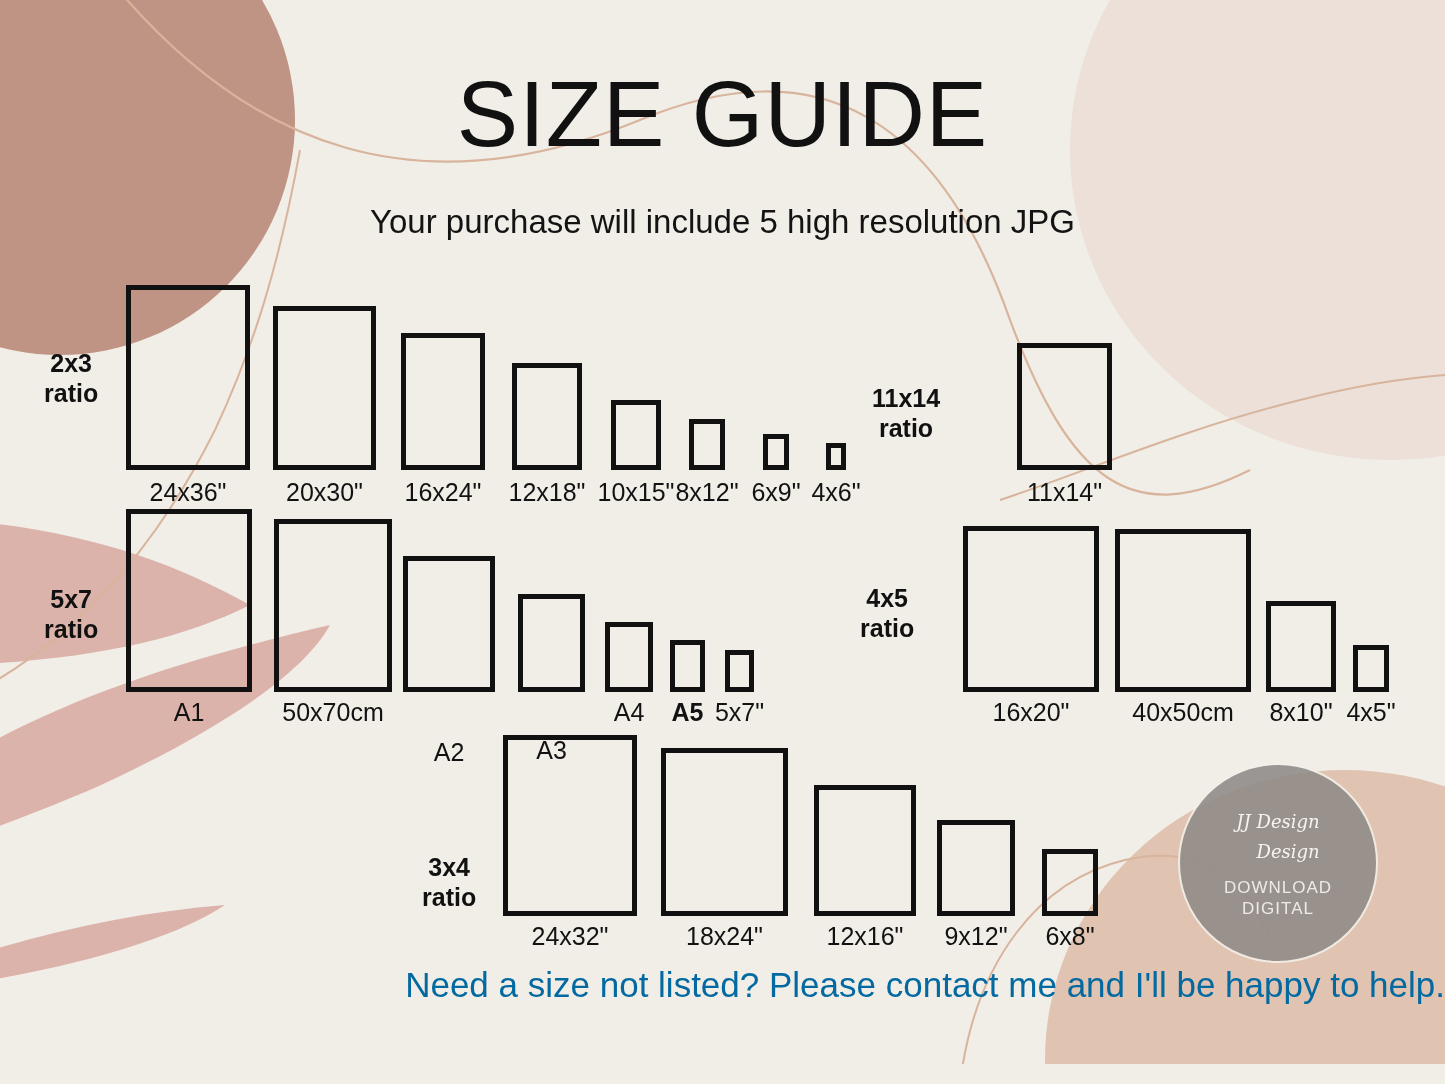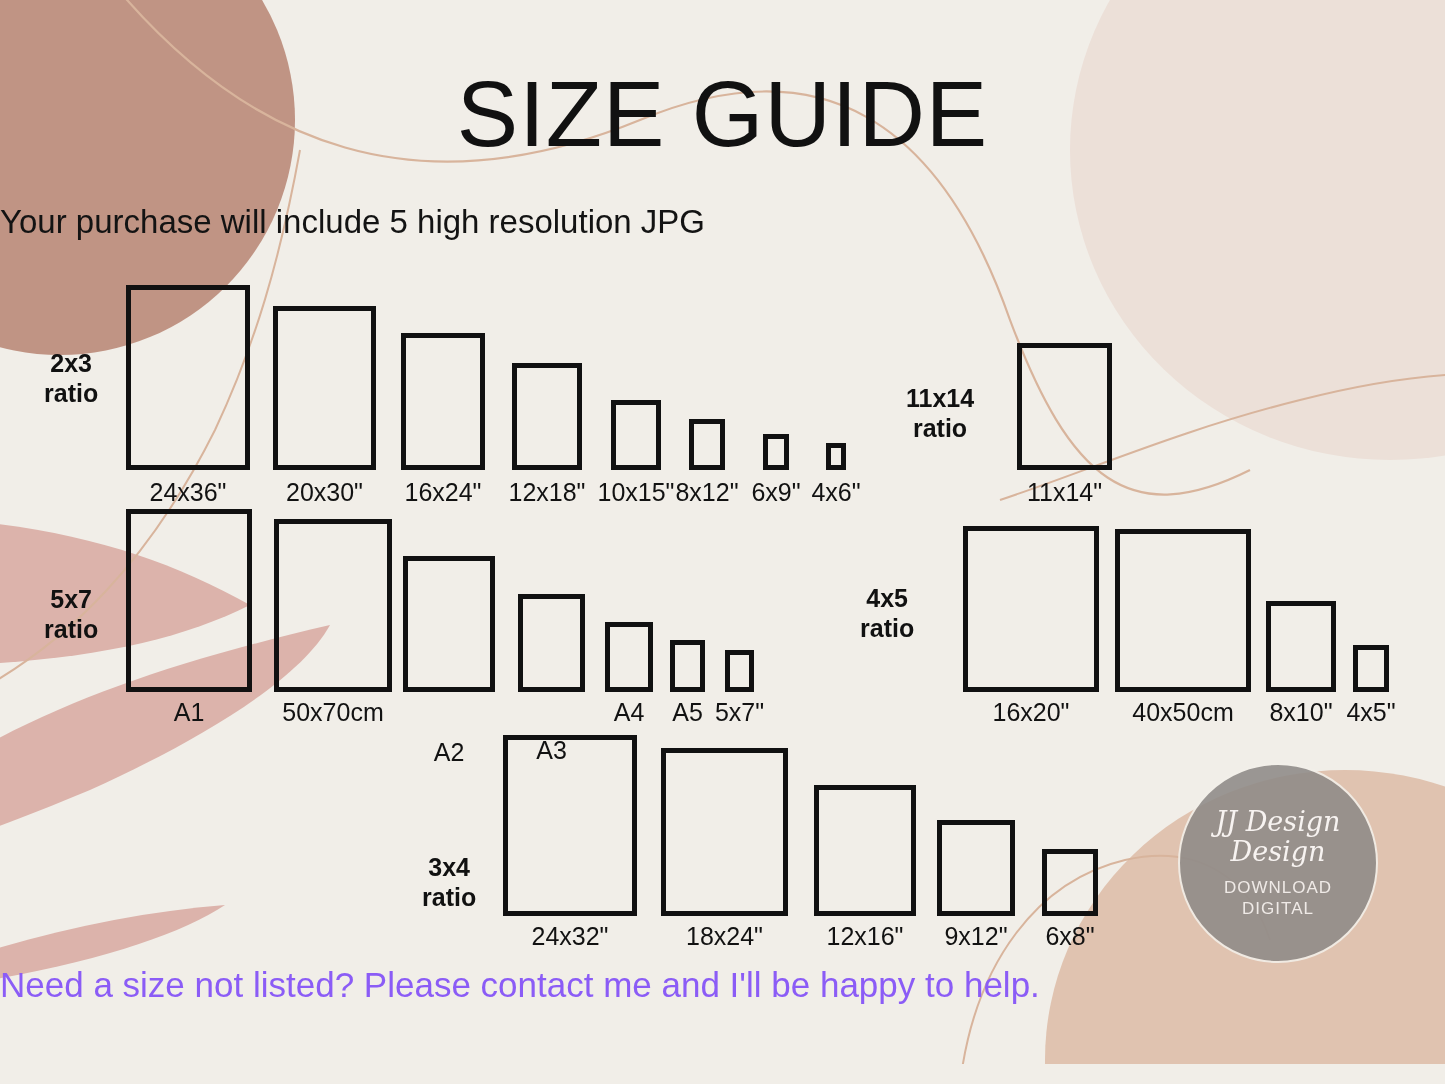--- a/index.html
+++ b/index.html
@@ -39,35 +39,35 @@
     letter-spacing: 1px;
     font-weight: 400;
     color: #111111;
     font-family: "Liberation Sans", sans-serif;
   }
   .subtitle {
     position: absolute;
     left: 0;
     top: 200px;
     width: 1445px;
-    text-align: left;
+    text-align: center;
     font-size: 33px;
     line-height: 44px;
     color: #131313;
     font-family: "Liberation Sans", sans-serif;
   }
   .subtitle span { display: block; }
   .footer-note {
     position: absolute;
     left: 0;
     top: 965px;
     width: 1445px;
-    text-align: left;
+    text-align: right;
     font-size: 35px;
-    color: #8b5cf6;
+    color: #0369a1;
     font-family: "Liberation Sans", sans-serif;
   }
 
   
   .ratio-label {
     position: absolute;
     font-weight: bold;
     font-size: 25px;
     line-height: 30px;
     color: #111111;
@@ -106,23 +106,23 @@
     border: 2px solid #f3f0ea;
     display: flex;
     flex-direction: column;
     align-items: center;
     justify-content: center;
     color: #ffffff;
   }
   .wm-script {
     font-family: "DejaVu Serif", serif;
     font-style: italic;
-    font-size: 27px;
+    font-size: 18px;
     line-height: 30px;
-    text-align: center;
+    text-align: right;
     color: #fbfafa;
     margin-bottom: 10px;
   }
   .wm-script span { display: block; }
   .wm-sub {
     font-size: 17px;
     line-height: 21px;
     letter-spacing: 1px;
     text-align: center;
     color: #f2f0ef;
@@ -175,21 +175,21 @@
         <div class="frame" style="left: 611px; top: 400px; width: 50px; height: 70px;"></div>
         <div class="size-label" style="left: 636px; top: 478px; transform: translateX(-50%);">10x15"</div>
         <div class="frame" style="left: 689px; top: 419px; width: 36px; height: 51px;"></div>
         <div class="size-label" style="left: 707px; top: 478px; transform: translateX(-50%);">8x12"</div>
         <div class="frame" style="left: 763px; top: 434px; width: 26px; height: 36px;"></div>
         <div class="size-label" style="left: 776px; top: 478px; transform: translateX(-50%);">6x9"</div>
         <div class="frame" style="left: 826px; top: 443px; width: 20px; height: 27px;"></div>
         <div class="size-label" style="left: 836px; top: 478px; transform: translateX(-50%);">4x6"</div>
       </div>
       <div>
-        <div class="ratio-label" style="left: 906px; top: 383px;">
+        <div class="ratio-label" style="left: 872px; top: 383px;">
           <span>11x14</span>
           <span>ratio</span>
         </div>
         <div class="frame" style="left: 1017px; top: 343px; width: 95px; height: 127px;"></div>
         <div class="size-label" style="left: 1064.5px; top: 478px; transform: translateX(-50%);">11x14"</div>
       </div>
       <div>
         <div class="ratio-label" style="left: 44px; top: 584px;">
           <span>5x7</span>
           <span>ratio</span>
@@ -198,21 +198,21 @@
         <div class="size-label" style="left: 189px; top: 698px; transform: translateX(-50%);">A1</div>
         <div class="frame" style="left: 274px; top: 519px; width: 118px; height: 173px;"></div>
         <div class="size-label" style="left: 333px; top: 698px; transform: translateX(-50%);">50x70cm</div>
         <div class="frame" style="left: 403px; top: 556px; width: 92px; height: 136px;"></div>
         <div class="size-label" style="left: 449px; top: 738px; transform: translateX(-50%);">A2</div>
         <div class="frame" style="left: 518px; top: 594px; width: 67px; height: 98px;"></div>
         <div class="size-label" style="left: 551.5px; top: 736px; transform: translateX(-50%);">A3</div>
         <div class="frame" style="left: 605px; top: 622px; width: 48px; height: 70px;"></div>
         <div class="size-label" style="left: 629px; top: 698px; transform: translateX(-50%);">A4</div>
         <div class="frame" style="left: 670px; top: 640px; width: 35px; height: 52px;"></div>
-        <div class="size-label" style="left: 687.5px; top: 698px; transform: translateX(-50%);">A5</div>
+        <div class="size-label" style="left: 687.5px; top: 698px; transform: translateX(-50%); font-weight: bold;">A5</div>
         <div class="frame" style="left: 725px; top: 650px; width: 29px; height: 42px;"></div>
         <div class="size-label" style="left: 739.5px; top: 698px; transform: translateX(-50%);">5x7"</div>
       </div>
       <div>
         <div class="ratio-label" style="left: 860px; top: 583px;">
           <span>4x5</span>
           <span>ratio</span>
         </div>
         <div class="frame" style="left: 963px; top: 526px; width: 136px; height: 166px;"></div>
         <div class="size-label" style="left: 1031px; top: 698px; transform: translateX(-50%);">16x20"</div>

